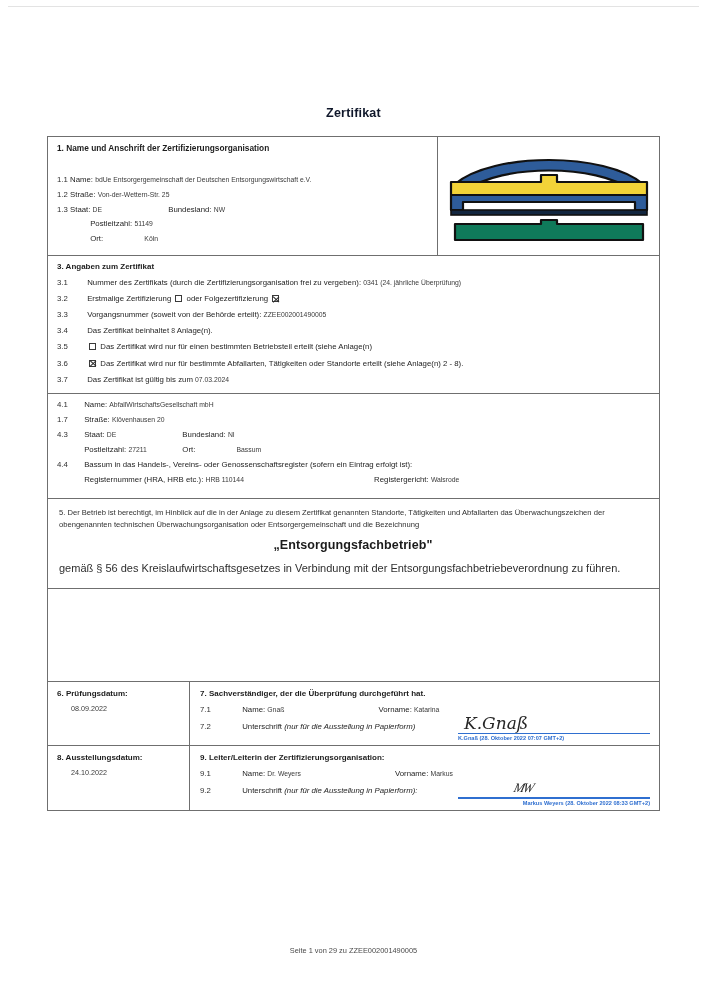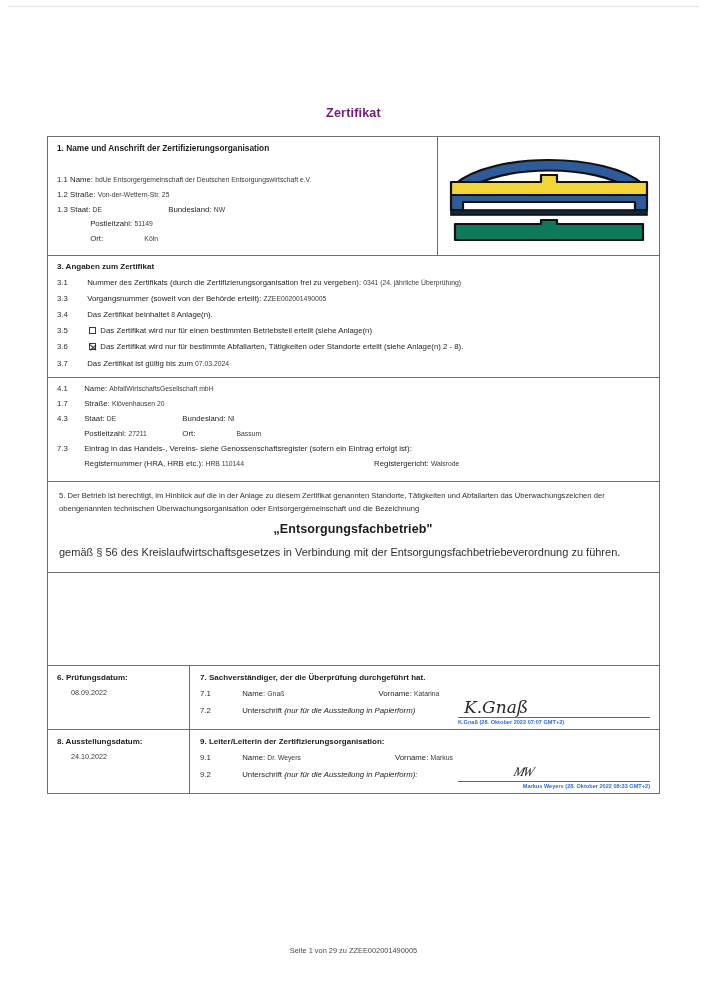--- a/index.html
+++ b/index.html
@@ -30,21 +30,21 @@
     height: 1px;
     background: #e3e3e3;
   }
   .doc-title {
     position: absolute;
     left: 0; right: 0;
     top: 106px;
     text-align: center;
     font-size: 12.5px;
     font-weight: bold;
-    color: #701a75;
+    color: #0f172a;
     letter-spacing: .2px;
   }
   
   .frame {
     position: absolute;
     left: 47px;
     top: 136px;
     width: 613px;
   }
   .box {
@@ -310,20 +310,27 @@
 
     <div class="box sec3">
       <div class="sec-head">3. Angaben zum Zertifikat</div>
 
       <div class="row">
         <span class="idx">3.1</span>
         <span class="lbl">Nummer des Zertifikats (durch die Zertifizierungsorganisation frei zu vergeben):</span>
         <span class="val">0341 (24. jährliche Überprüfung)</span>
       </div>
 
+      <div class="row">
+        <span class="idx">3.2</span>
+        <span class="lbl">Erstmalige Zertifizierung</span>
+        <span class="cb"></span>
+        <span class="lbl">oder Folgezertifizierung</span>
+        <span class="cb checked"></span>
+      </div>
 
       <div class="row">
         <span class="idx">3.3</span>
         <span class="lbl">Vorgangsnummer (soweit von der Behörde erteilt):</span>
         <span class="val">ZZEE002001490005</span>
       </div>
 
       <div class="row">
         <span class="idx">3.4</span>
         <span class="lbl">Das Zertifikat beinhaltet</span>
@@ -374,22 +381,22 @@
 
       <div class="row">
         <span class="ind2"></span>
         <span class="w-staat"><span class="lbl">Postleitzahl:</span>
         <span class="val">27211</span></span>
         <span class="w-plz"><span class="lbl">Ort:</span></span>
         <span class="val">Bassum</span>
       </div>
 
       <div class="row">
-        <span class="ind2">7.3</span>
-        <span class="lbl">Eintrag in das Handels-, Vereins- siehe Genossenschaftsregister (sofern ein Eintrag erfolgt ist):</span>
+        <span class="ind2">4.4</span>
+        <span class="lbl">Bassum in das Handels-, Vereins- oder Genossenschaftsregister (sofern ein Eintrag erfolgt ist):</span>
       </div>
 
       <div class="row sub">
         <span class="ind2"></span>
         <span class="lbl">Registernummer (HRA, HRB etc.):</span>
         <span class="val">HRB 110144</span>
         <span class="reg-right"><span class="lbl">Registergericht:</span>
         <span class="val">Walsrode</span></span>
       </div>
     </div>

